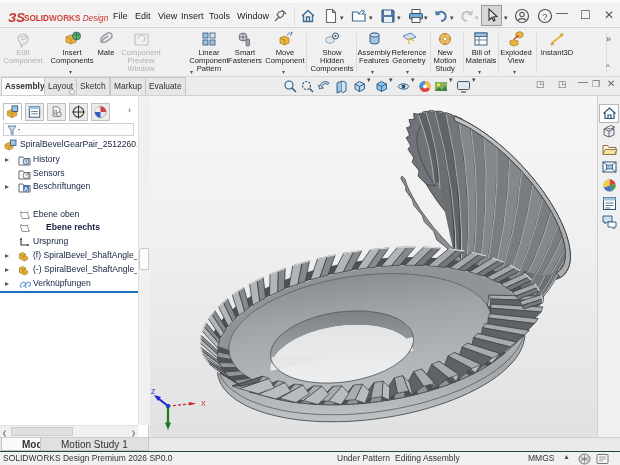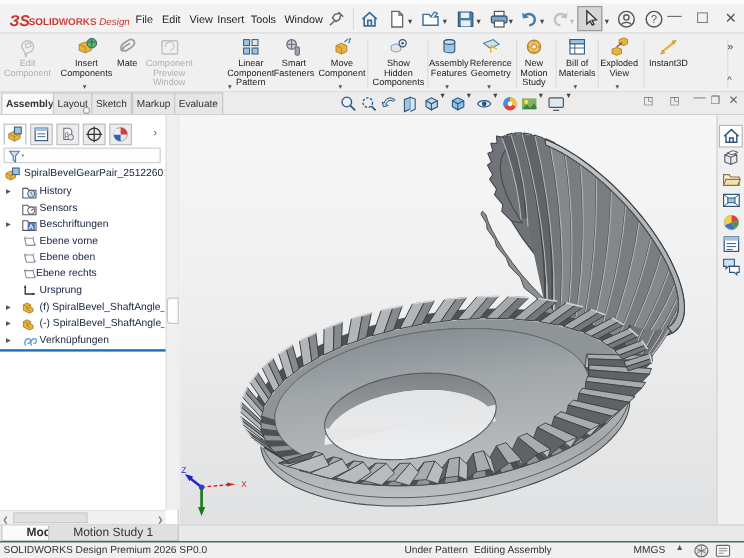--- a/index.html
+++ b/index.html
@@ -340,46 +340,37 @@
       <div class="tarr" style="left:5px;">▸</div>
       <div style="position:absolute; left:18px; top:0;">
         <svg width="13" height="13" viewBox="0 0 13 13" style="position:absolute;top:0;">
           <path d="M1 3 h4 l1 1.5 h6 v6.5 h-11 z" fill="#fff" stroke="#556" stroke-width="0.9"></path>
           <rect x="5" y="4.5" width="6" height="6" fill="#4a7ab8"></rect>
           <text x="8" y="9.6" text-anchor="middle" font-size="5.5" fill="#fff" font-weight="bold" font-family="Liberation Sans">A</text>
         </svg>
       </div>
       <div class="lbl" style="left:33px; font-weight:normal;">Beschriftungen</div>
     </div>
-<div class="trow" style="top:99px; left:0; width:137px;">
+<div class="trow" style="top:112.5px; left:0; width:137px;">
       <div style="position:absolute; left:18px; top:0;">
         <svg width="13" height="13" viewBox="0 0 13 13" style="position:absolute;top:0;">
           <path d="M2.5 3.5 h7 l1.5 6 h-7 z" fill="none" stroke="#8a8f94" stroke-width="0.9"></path>
           <path d="M2.5 3.5 l1 -1.5 M9.5 3.5 l1 -1.5 M11 9.5 l1 -1.5" stroke="#8a8f94" stroke-width="0.7"></path>
         </svg>
       </div>
-      <div class="lbl" style="left:33px; font-weight:normal;">Ebene vorne</div>
-    </div>
-<div class="trow" style="top:112.5px; left:0; width:137px;">
+      <div class="lbl" style="left:33px; font-weight:normal;">Ebene oben</div>
+    </div>
+<div class="trow" style="top:126px; left:0; width:137px;">
       <div style="position:absolute; left:18px; top:0;">
         <svg width="13" height="13" viewBox="0 0 13 13" style="position:absolute;top:0;">
           <path d="M2.5 3.5 h7 l1.5 6 h-7 z" fill="none" stroke="#8a8f94" stroke-width="0.9"></path>
           <path d="M2.5 3.5 l1 -1.5 M9.5 3.5 l1 -1.5 M11 9.5 l1 -1.5" stroke="#8a8f94" stroke-width="0.7"></path>
         </svg>
       </div>
-      <div class="lbl" style="left:33px; font-weight:normal;">Ebene oben</div>
-    </div>
-<div class="trow" style="top:126px; left:0; width:137px;">
-      <div style="position:absolute; left:18px; top:0;">
-        <svg width="13" height="13" viewBox="0 0 13 13" style="position:absolute;top:0;">
-          <path d="M2.5 3.5 h7 l1.5 6 h-7 z" fill="none" stroke="#8a8f94" stroke-width="0.9"></path>
-          <path d="M2.5 3.5 l1 -1.5 M9.5 3.5 l1 -1.5 M11 9.5 l1 -1.5" stroke="#8a8f94" stroke-width="0.7"></path>
-        </svg>
-      </div>
-      <div class="lbl" style="left:30px; font-weight:normal;">Ebene rechts</div>
+      <div class="lbl" style="left:46px; font-weight:bold;">Ebene rechts</div>
     </div>
 <div class="trow" style="top:140px; left:0; width:137px;">
       <div style="position:absolute; left:18px; top:0;">
         <svg width="13" height="13" viewBox="0 0 13 13" style="position:absolute;top:0;">
           <path d="M3 2 V9 H11" fill="none" stroke="#333" stroke-width="1.1"></path>
           <path d="M3 2 l-1 2 h2 z M11 9 l-2 -1 v2 z" fill="#333"></path>
         </svg>
       </div>
       <div class="lbl" style="left:33px; font-weight:normal;">Ursprung</div>
     </div>

